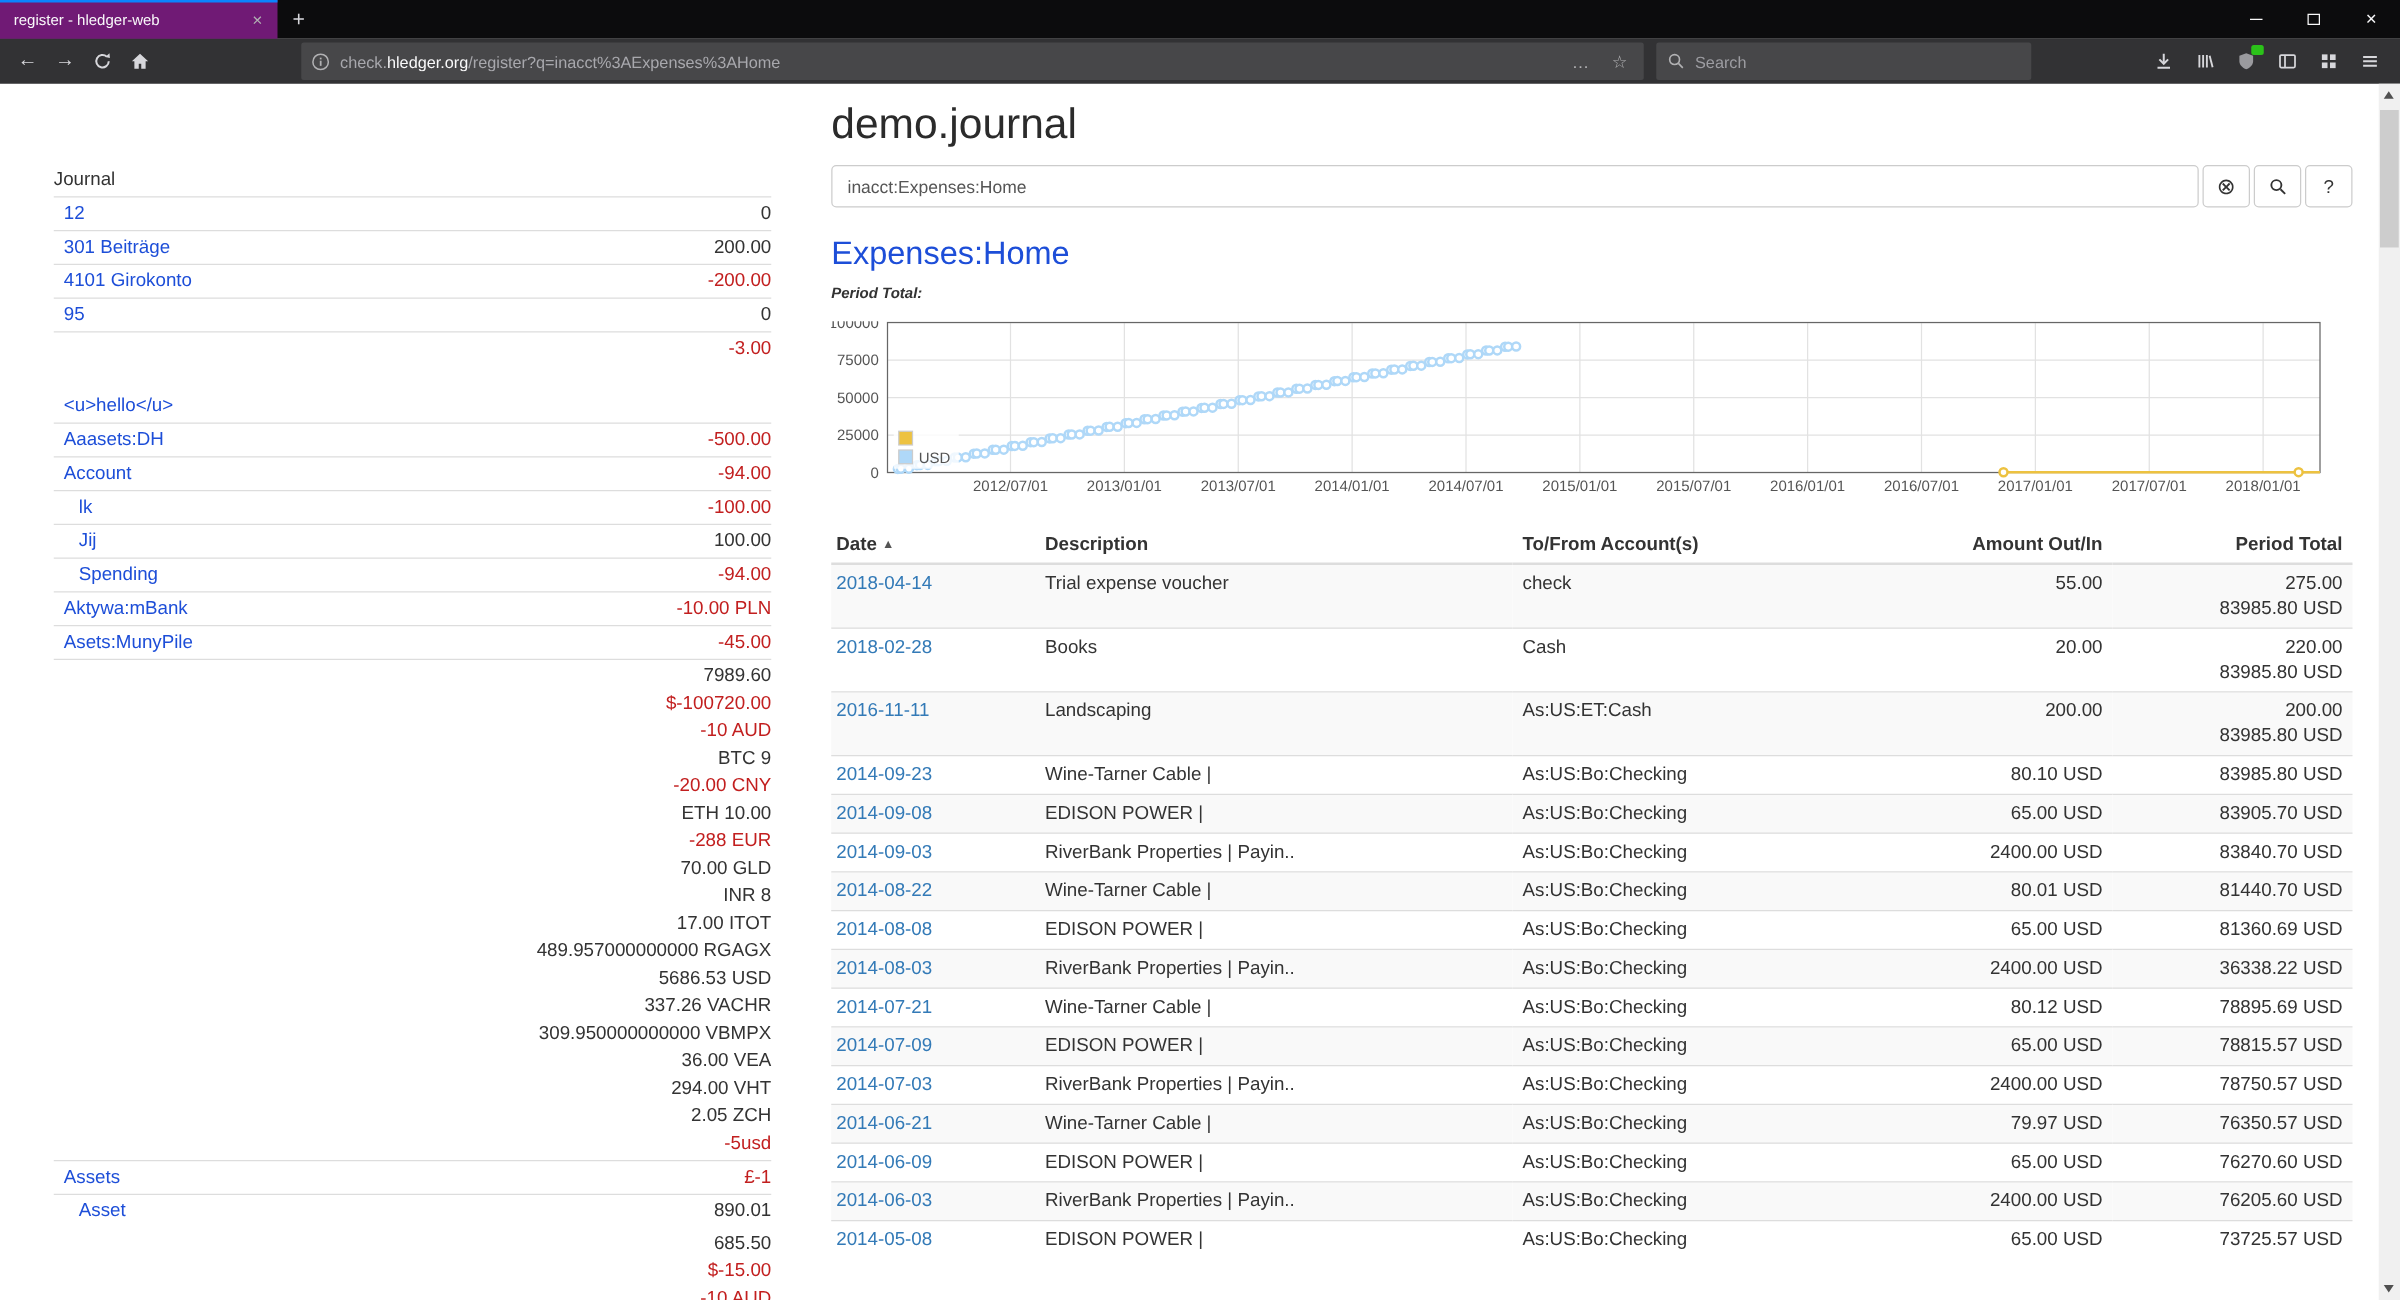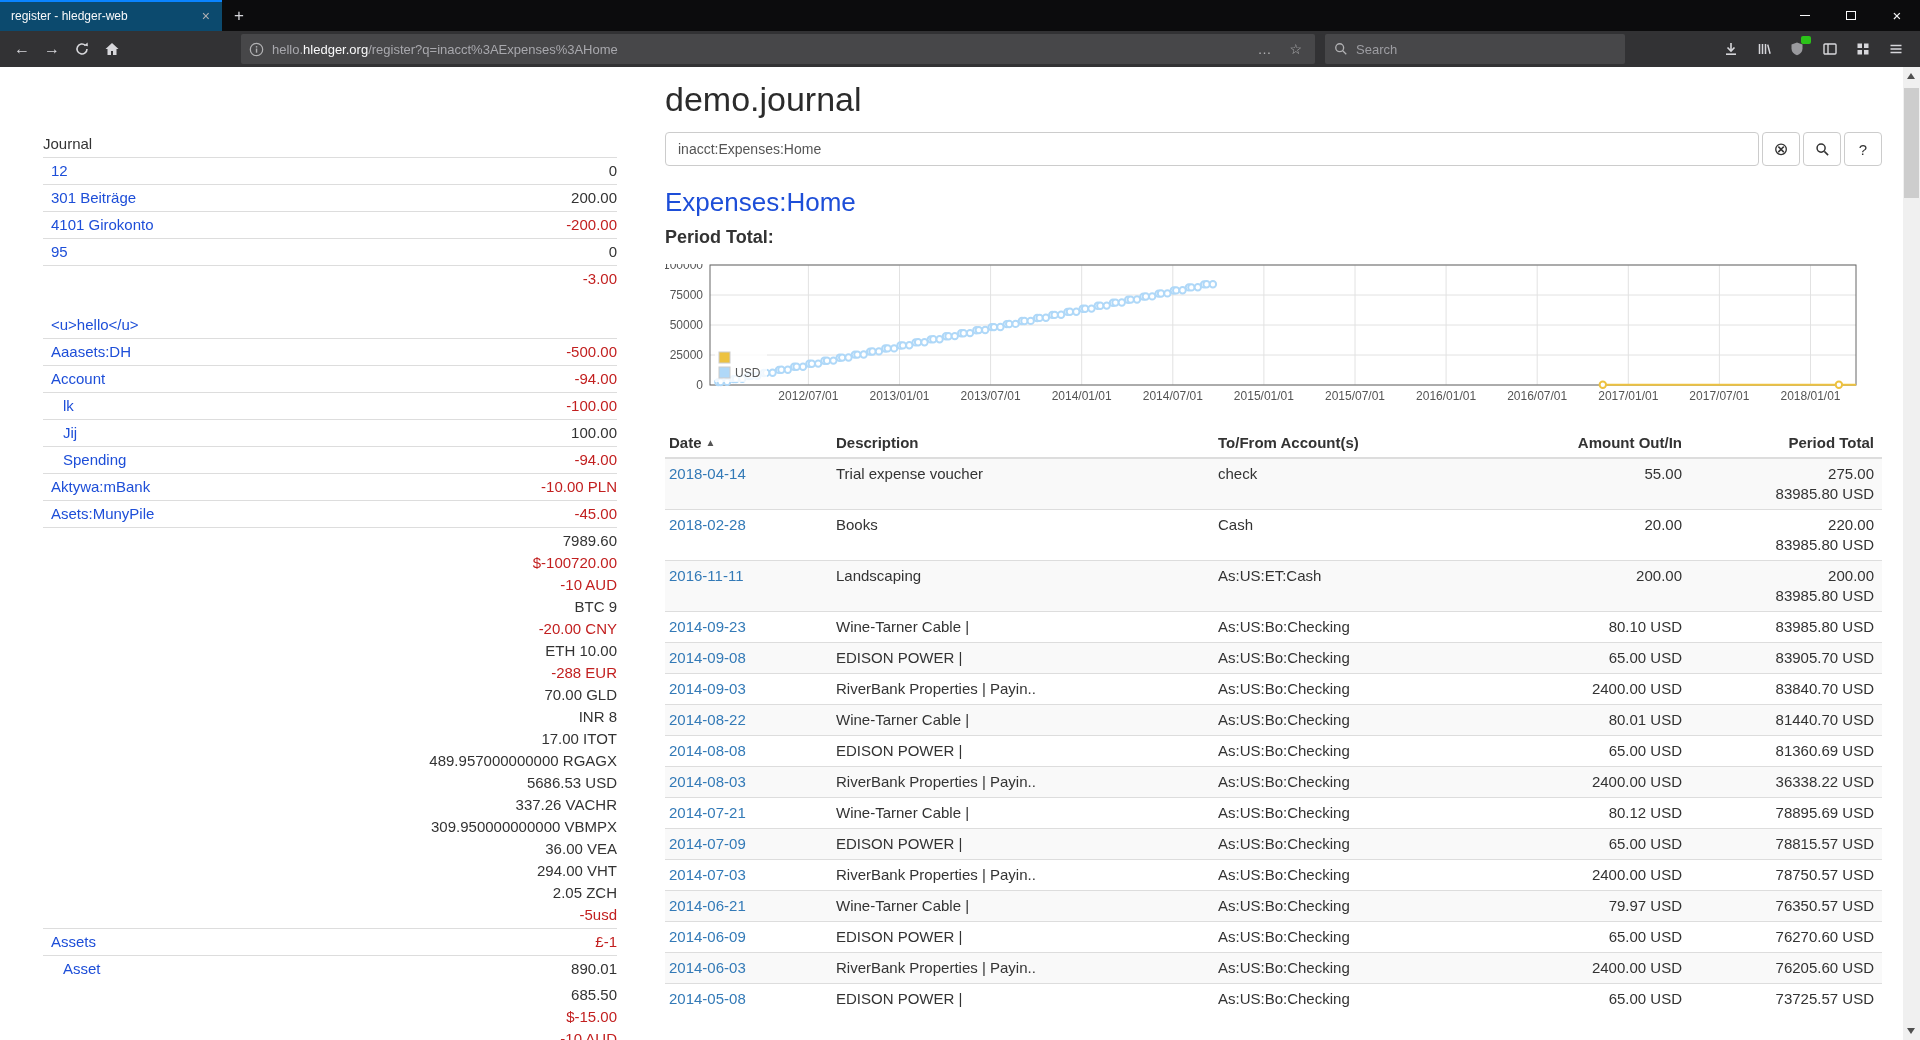--- a/index.html
+++ b/index.html
@@ -1,21 +1,21 @@
 <!DOCTYPE html>
 <html><head>
 <meta charset="utf-8">
 <style>
   * { margin:0; padding:0; box-sizing:border-box; }
   html,body { width:1920px; height:1040px; overflow:hidden; background:#fff;
               font-family:"Liberation Sans", sans-serif; }
 
   
   .tabbar { height:31px; background:#0c0c0d; display:flex; align-items:stretch; }
-  .tab { width:222px; background:#0c4a6e; color:#f9f9fa; font-size:12px;
+  .tab { width:222px; background:#701a75; color:#f9f9fa; font-size:12px;
          display:flex; align-items:center; padding:0 8px 0 11px; position:relative; }
   .tab-stripe { position:absolute; top:0; left:0; right:0; height:2px; background:#0a84ff; }
   .tab-label { flex:1; white-space:nowrap; overflow:hidden; }
   .tab-close { color:#b1b1b3; font-size:14px; padding:0 4px; cursor:default; }
   .newtab { width:34px; color:#d7d7db; font-size:17px; display:flex; align-items:center; justify-content:center; }
   .win-controls { margin-left:auto; display:flex; }
   .win-btn { width:46px; display:flex; align-items:center; justify-content:center; color:#f9f9fa; }
   .glyph-min { width:10px; border-top:1px solid #f9f9fa; display:inline-block; }
   .glyph-max { width:10px; height:9px; border:1px solid #f9f9fa; display:inline-block; }
   .glyph-close { font-size:15px; line-height:1; }
@@ -50,21 +50,21 @@
 
   .main { flex:1; padding:13px 21px 0 45px; }
   h1.pagetitle { font-size:34px; font-weight:400; color:#2b2b2b; margin:0 0 14px 0; line-height:38px; }
   .searchrow { display:flex; gap:3px; }
   .query-input { flex:1; height:34px; border:1px solid #ccc; border-radius:4px; padding:6px 12px;
                  font-size:14px; color:#555; font-family:"Liberation Sans", sans-serif; outline:none; }
   .sbtn { width:38px; height:34px; background:#fff; border:1px solid #ccc; border-radius:4px;
           display:flex; align-items:center; justify-content:center; font-size:15px; color:#333; }
   .sbtn .big { font-size:18px; }
   h2.acct-heading { font-size:26px; font-weight:400; color:#1d4ed8; margin:21px 0 10px 0; line-height:30px; }
-  .period-label { font-size:18px; font-weight:bold; margin-bottom:16px; }
+  .period-label { font-size:12px; font-weight:bold; margin-bottom:16px;font-style:italic; }
   .chart-wrap { margin-top:4px; }
   .chart-wrap svg { display:block; }
   .tick { font-size:12px; fill:#545454; font-family:"Liberation Sans", sans-serif; }
 
   table.register { width:100%; border-collapse:collapse; font-size:15px; margin-top:22px; color:#333; }
   table.register th { text-align:left; padding:6px 8px; border-bottom:2px solid #ddd; font-weight:bold; }
   table.register td { padding:5px 8px; border-top:1px solid #ddd; vertical-align:top; line-height:20px; }
   table.register th:first-child, table.register td:first-child { padding-left:4px; }
   table.register th.num, table.register td.num { text-align:right; }
   table.register tbody tr:nth-child(odd) { background:#f9f9f9; }
@@ -120,21 +120,21 @@
       <path d="M8 2 1.5 8h2v6h3.5v-4h2v4h3.5V8h2z" fill="#d7d7db"></path>
     </svg>
   </div>
 
   <div class="urlbar">
     <svg width="15" height="15" viewBox="0 0 16 16">
       <circle cx="8" cy="8" r="6.6" fill="none" stroke="#b1b1b3" stroke-width="1.3"></circle>
       <rect x="7.3" y="7" width="1.5" height="4.4" fill="#b1b1b3"></rect>
       <rect x="7.3" y="4.4" width="1.5" height="1.5" fill="#b1b1b3"></rect>
     </svg>
-    <span class="url-text"><span class="url-dim">hello.</span><span class="url-bright">hledger.org</span><span class="url-dim">/register?q=inacct%3AExpenses%3AHome</span></span>
+    <span class="url-text"><span class="url-dim">check.</span><span class="url-bright">hledger.org</span><span class="url-dim">/register?q=inacct%3AExpenses%3AHome</span></span>
     <span class="url-action">…</span>
     <span class="url-action">☆</span>
   </div>
 
   <div class="searchbar">
     <svg width="14" height="14" viewBox="0 0 16 16">
       <circle cx="6.5" cy="6.5" r="4.5" fill="none" stroke="#b1b1b3" stroke-width="1.5"></circle>
       <line x1="10" y1="10" x2="14" y2="14" stroke="#b1b1b3" stroke-width="1.5"></line>
     </svg>
     <span class="search-ph">Search</span>

